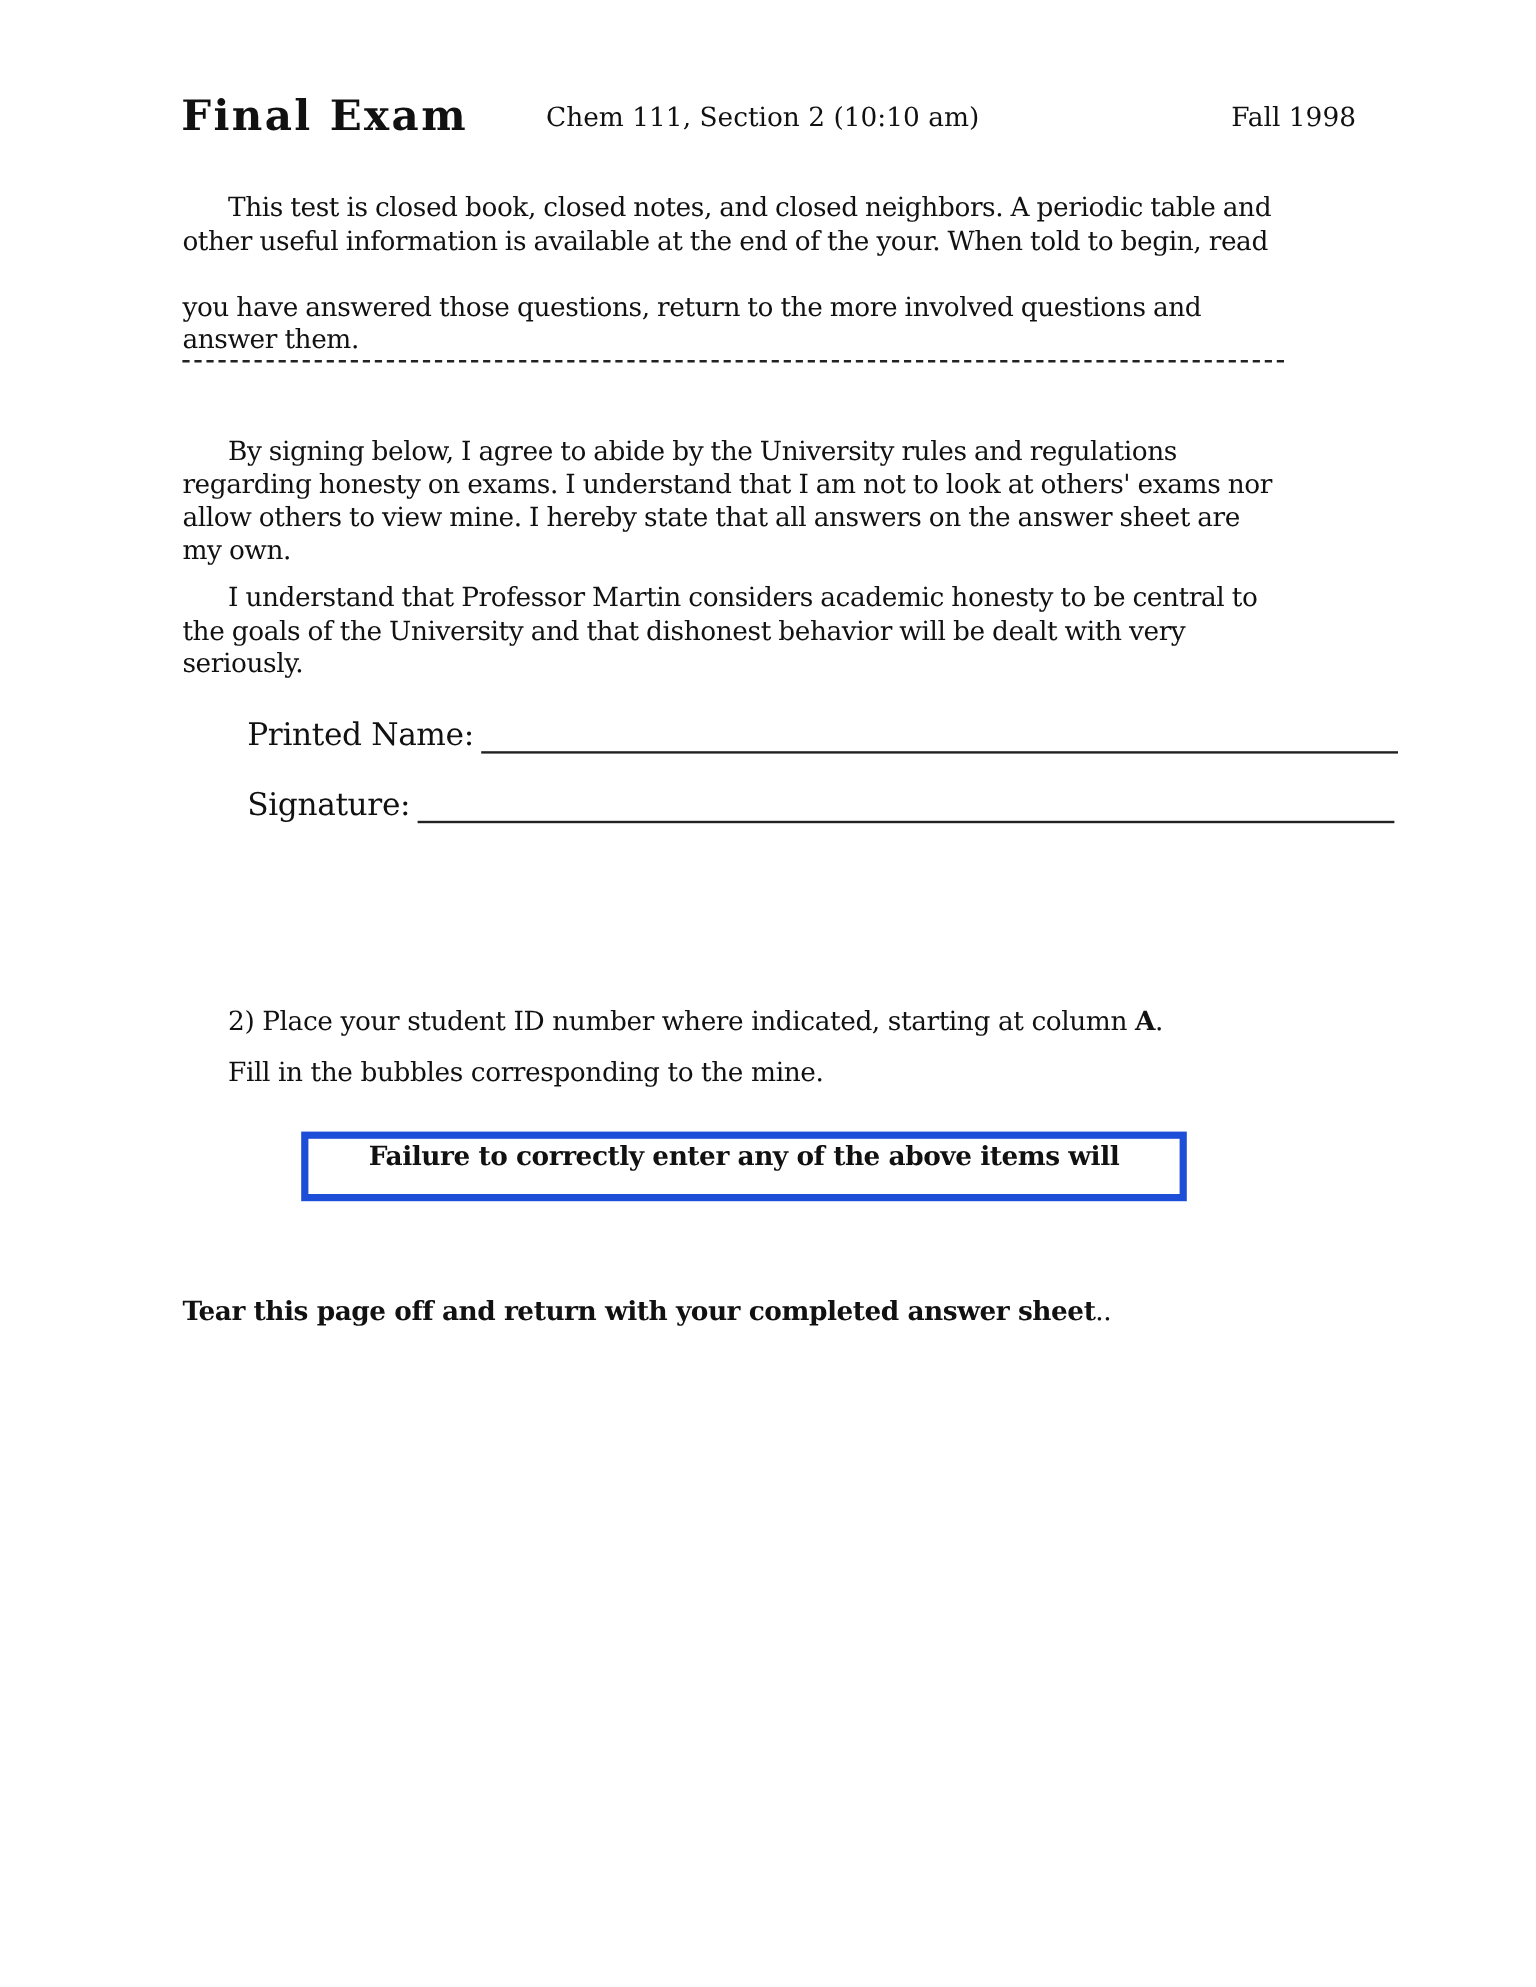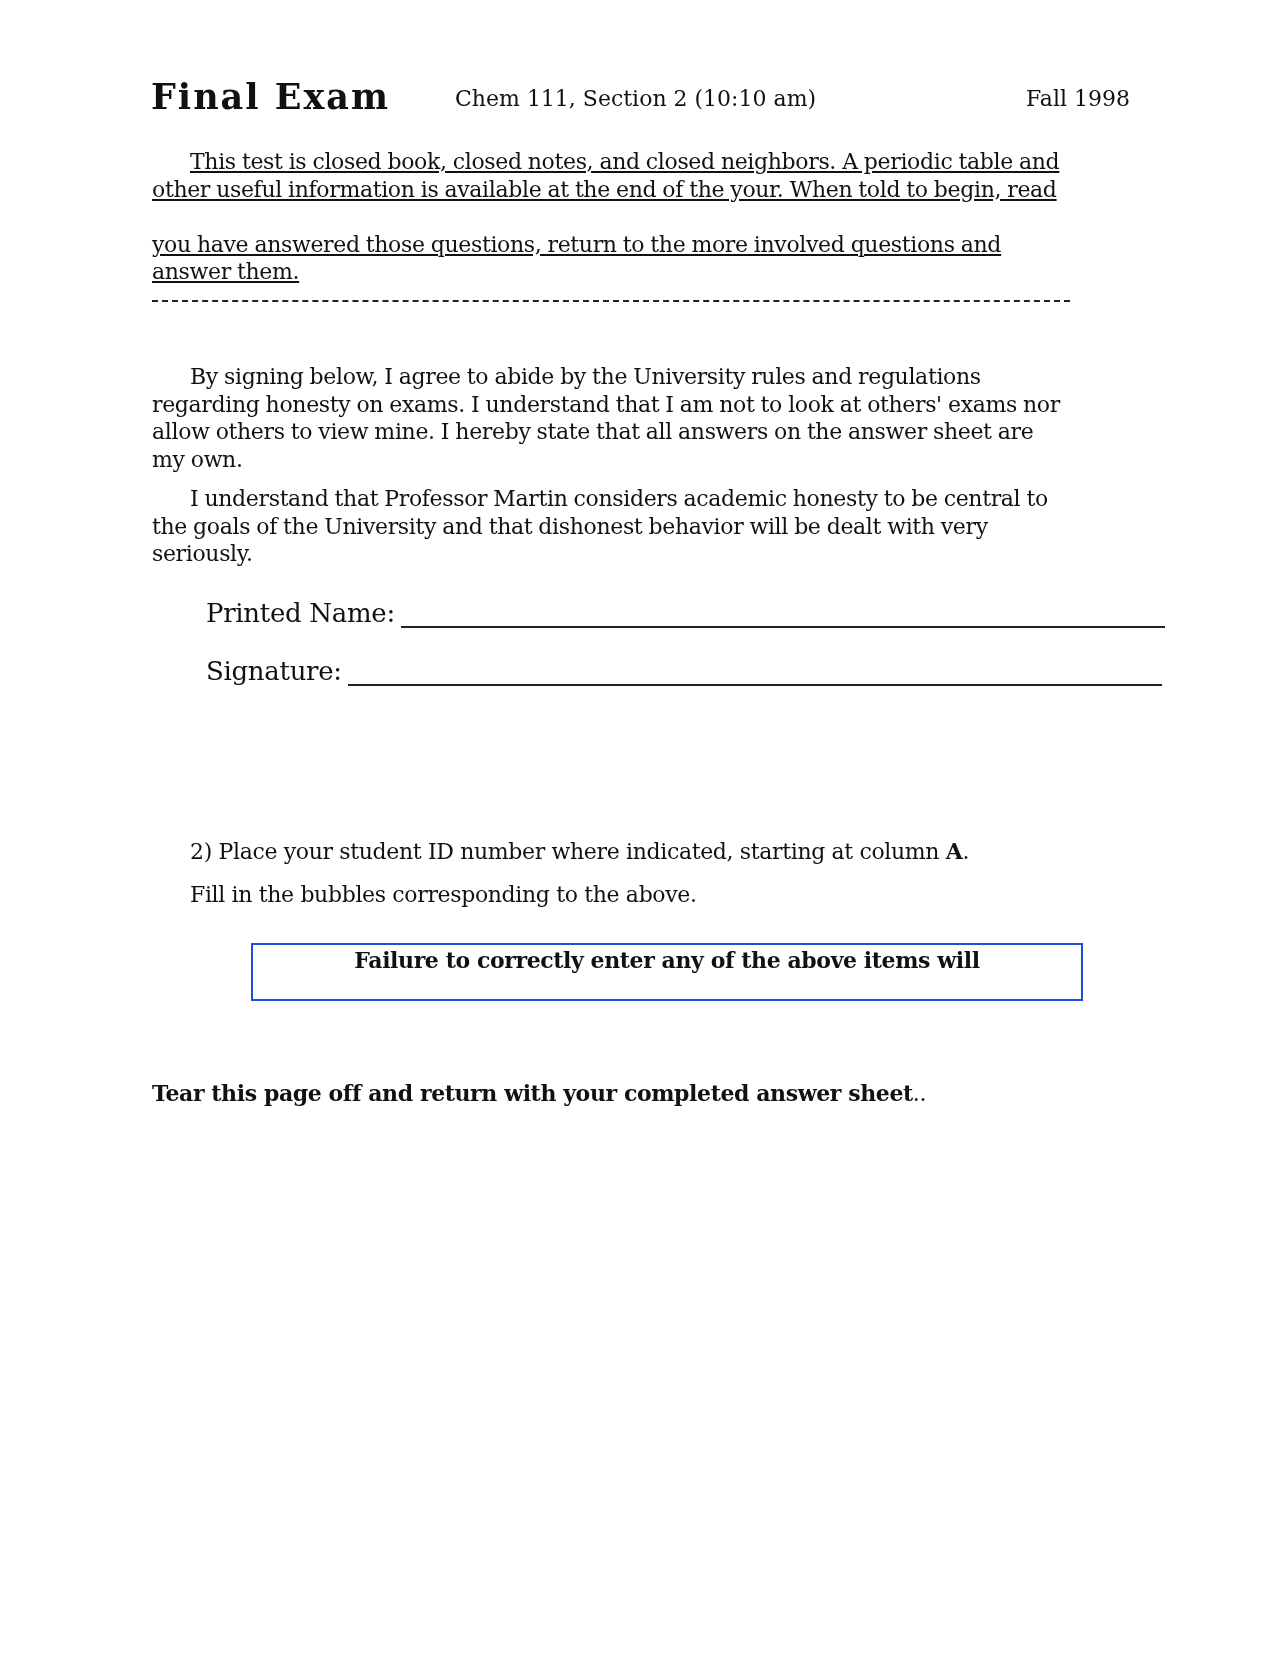--- a/index.html
+++ b/index.html
@@ -34,41 +34,41 @@
     .sigline { border-bottom: 2px solid #222; height: 22px; margin-left: 6px; }
 
     .heading {
       position: absolute; left: 152px; top: 750px; font-size: 22px; font-weight: bold;
       letter-spacing: -0.4px;
     }
     .instr { position: absolute; left: 190px; font-size: 22px; letter-spacing: -0.35px; }
     .instr b { font-weight: bold; }
 
     .warnbox {
-      position: absolute; left: 251px; top: 943px; width: 832px; height: 58px;
-      border: 2px solid #1d4ed8; box-sizing: border-box;
+      position: absolute; left: 251px; top: 943px; width: 738px; height: 58px;
+      border: 6px solid #1d4ed8; box-sizing: border-box;
       text-align: center; font-size: 22px; font-weight: bold; line-height: 26px;
       padding-top: 2px; letter-spacing: -0.4px;
     }
     .tear {
       position: absolute; left: 152px; top: 1080px; font-size: 22px; font-weight: bold;
       letter-spacing: -0.4px;
     }
     .tear .tail { font-weight: normal; }
   </style>
 </head>
 <body>
 
 <div class="page">
 
   <div class="abs title">Final Exam</div>
   <div class="abs course">Chem 111, Section 2 (10:10 am)</div>
   <div class="abs term">Fall 1998</div>
 
-  <div class="para" style="top:148px;text-decoration:underline;">
+  <div class="para" style="top:160px;">
     <span class="indent"></span><span>This test is closed book, closed notes, and closed neighbors. A periodic table and</span><br>
     <span>other useful information is available at the end of the your. When told to begin, read</span><br>
     <br>
     <span>you have answered those questions, return to the more involved questions and</span><br>
     <span>answer them.</span>
   </div>
 
   <div class="dashes"></div>
 
   <div class="para" style="top:363px;">
@@ -90,21 +90,21 @@
   </div>
 
   <div class="sigrow" style="top:656px;">
     <span>Signature:</span>
     <span class="sigline" style="width:814px;"></span>
   </div>
 
   <div class="instr" style="top:838px;">
     <span>2) Place your student ID number where indicated, starting at column </span><b>A</b><span>.</span>
   </div>
-  <div class="instr" style="top:882px;">Fill in the bubbles corresponding to the above.</div>
+  <div class="instr" style="top:882px;">Fill in the bubbles corresponding to the mine.</div>
 
   <div class="warnbox">
     <div>Failure to correctly enter any of the above items will</div>
   </div>
 
   <div class="tear">
     <span>Tear this page off and return with your completed answer sheet</span><span class="tail">..</span>
   </div>
 
 </div>

